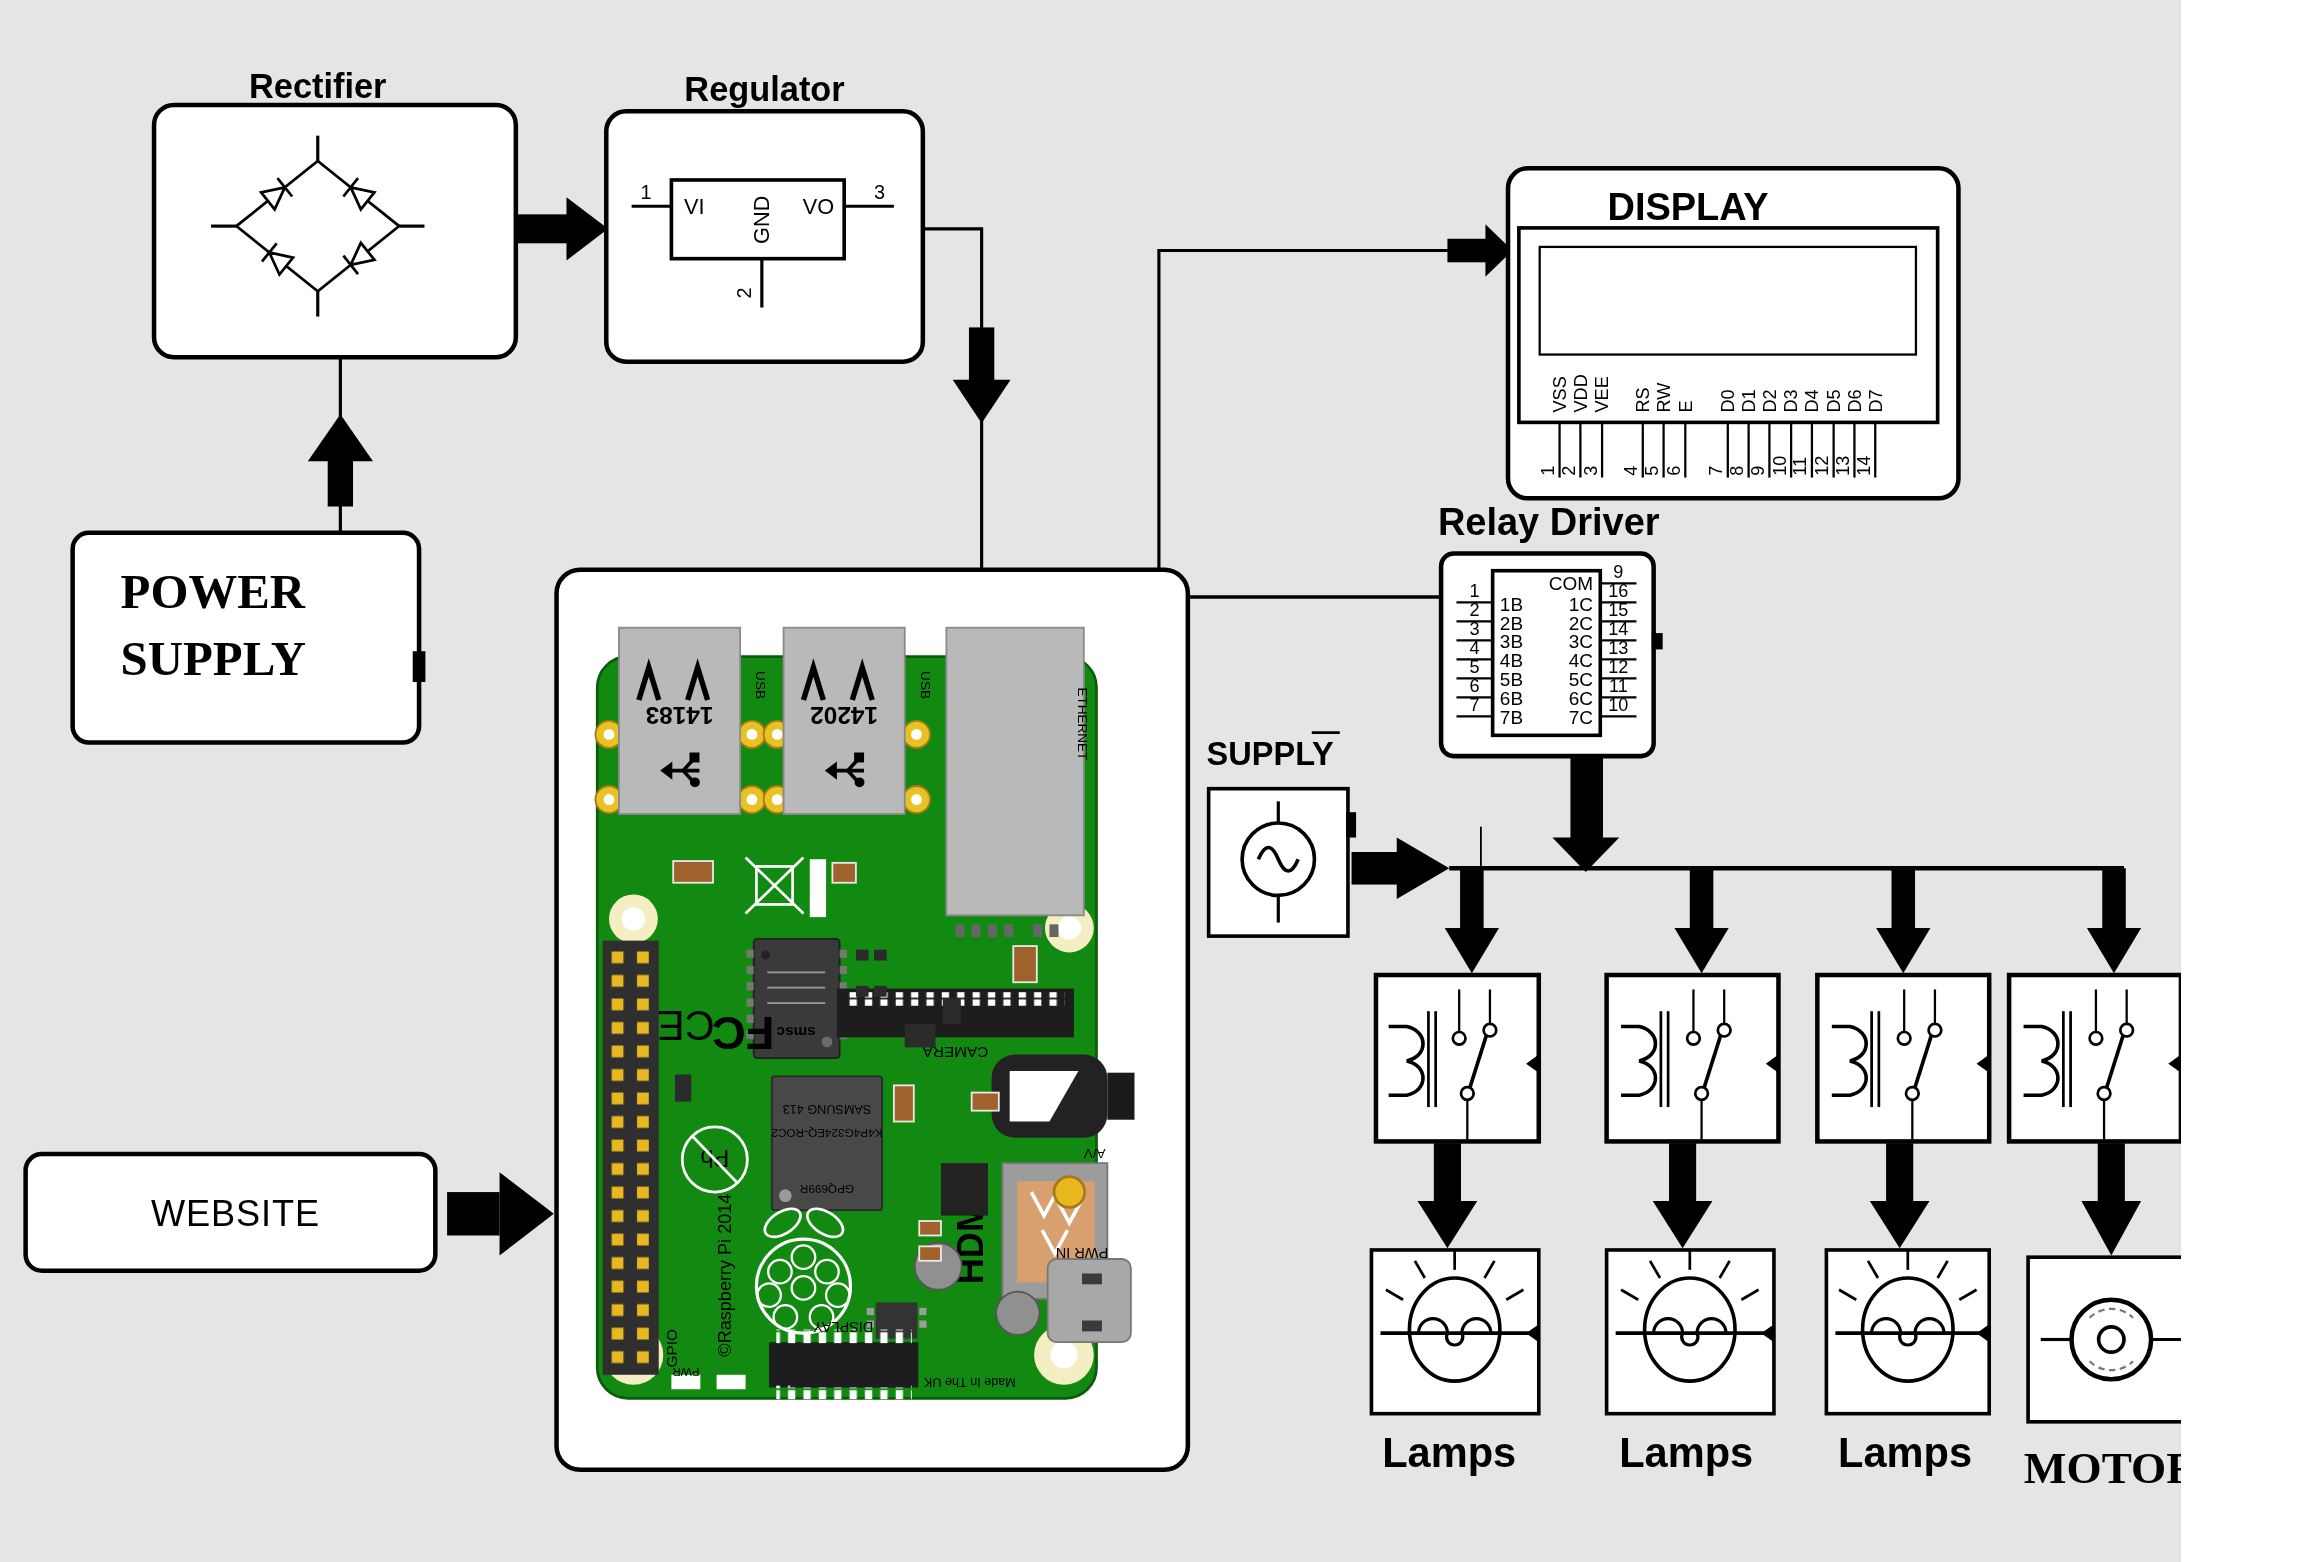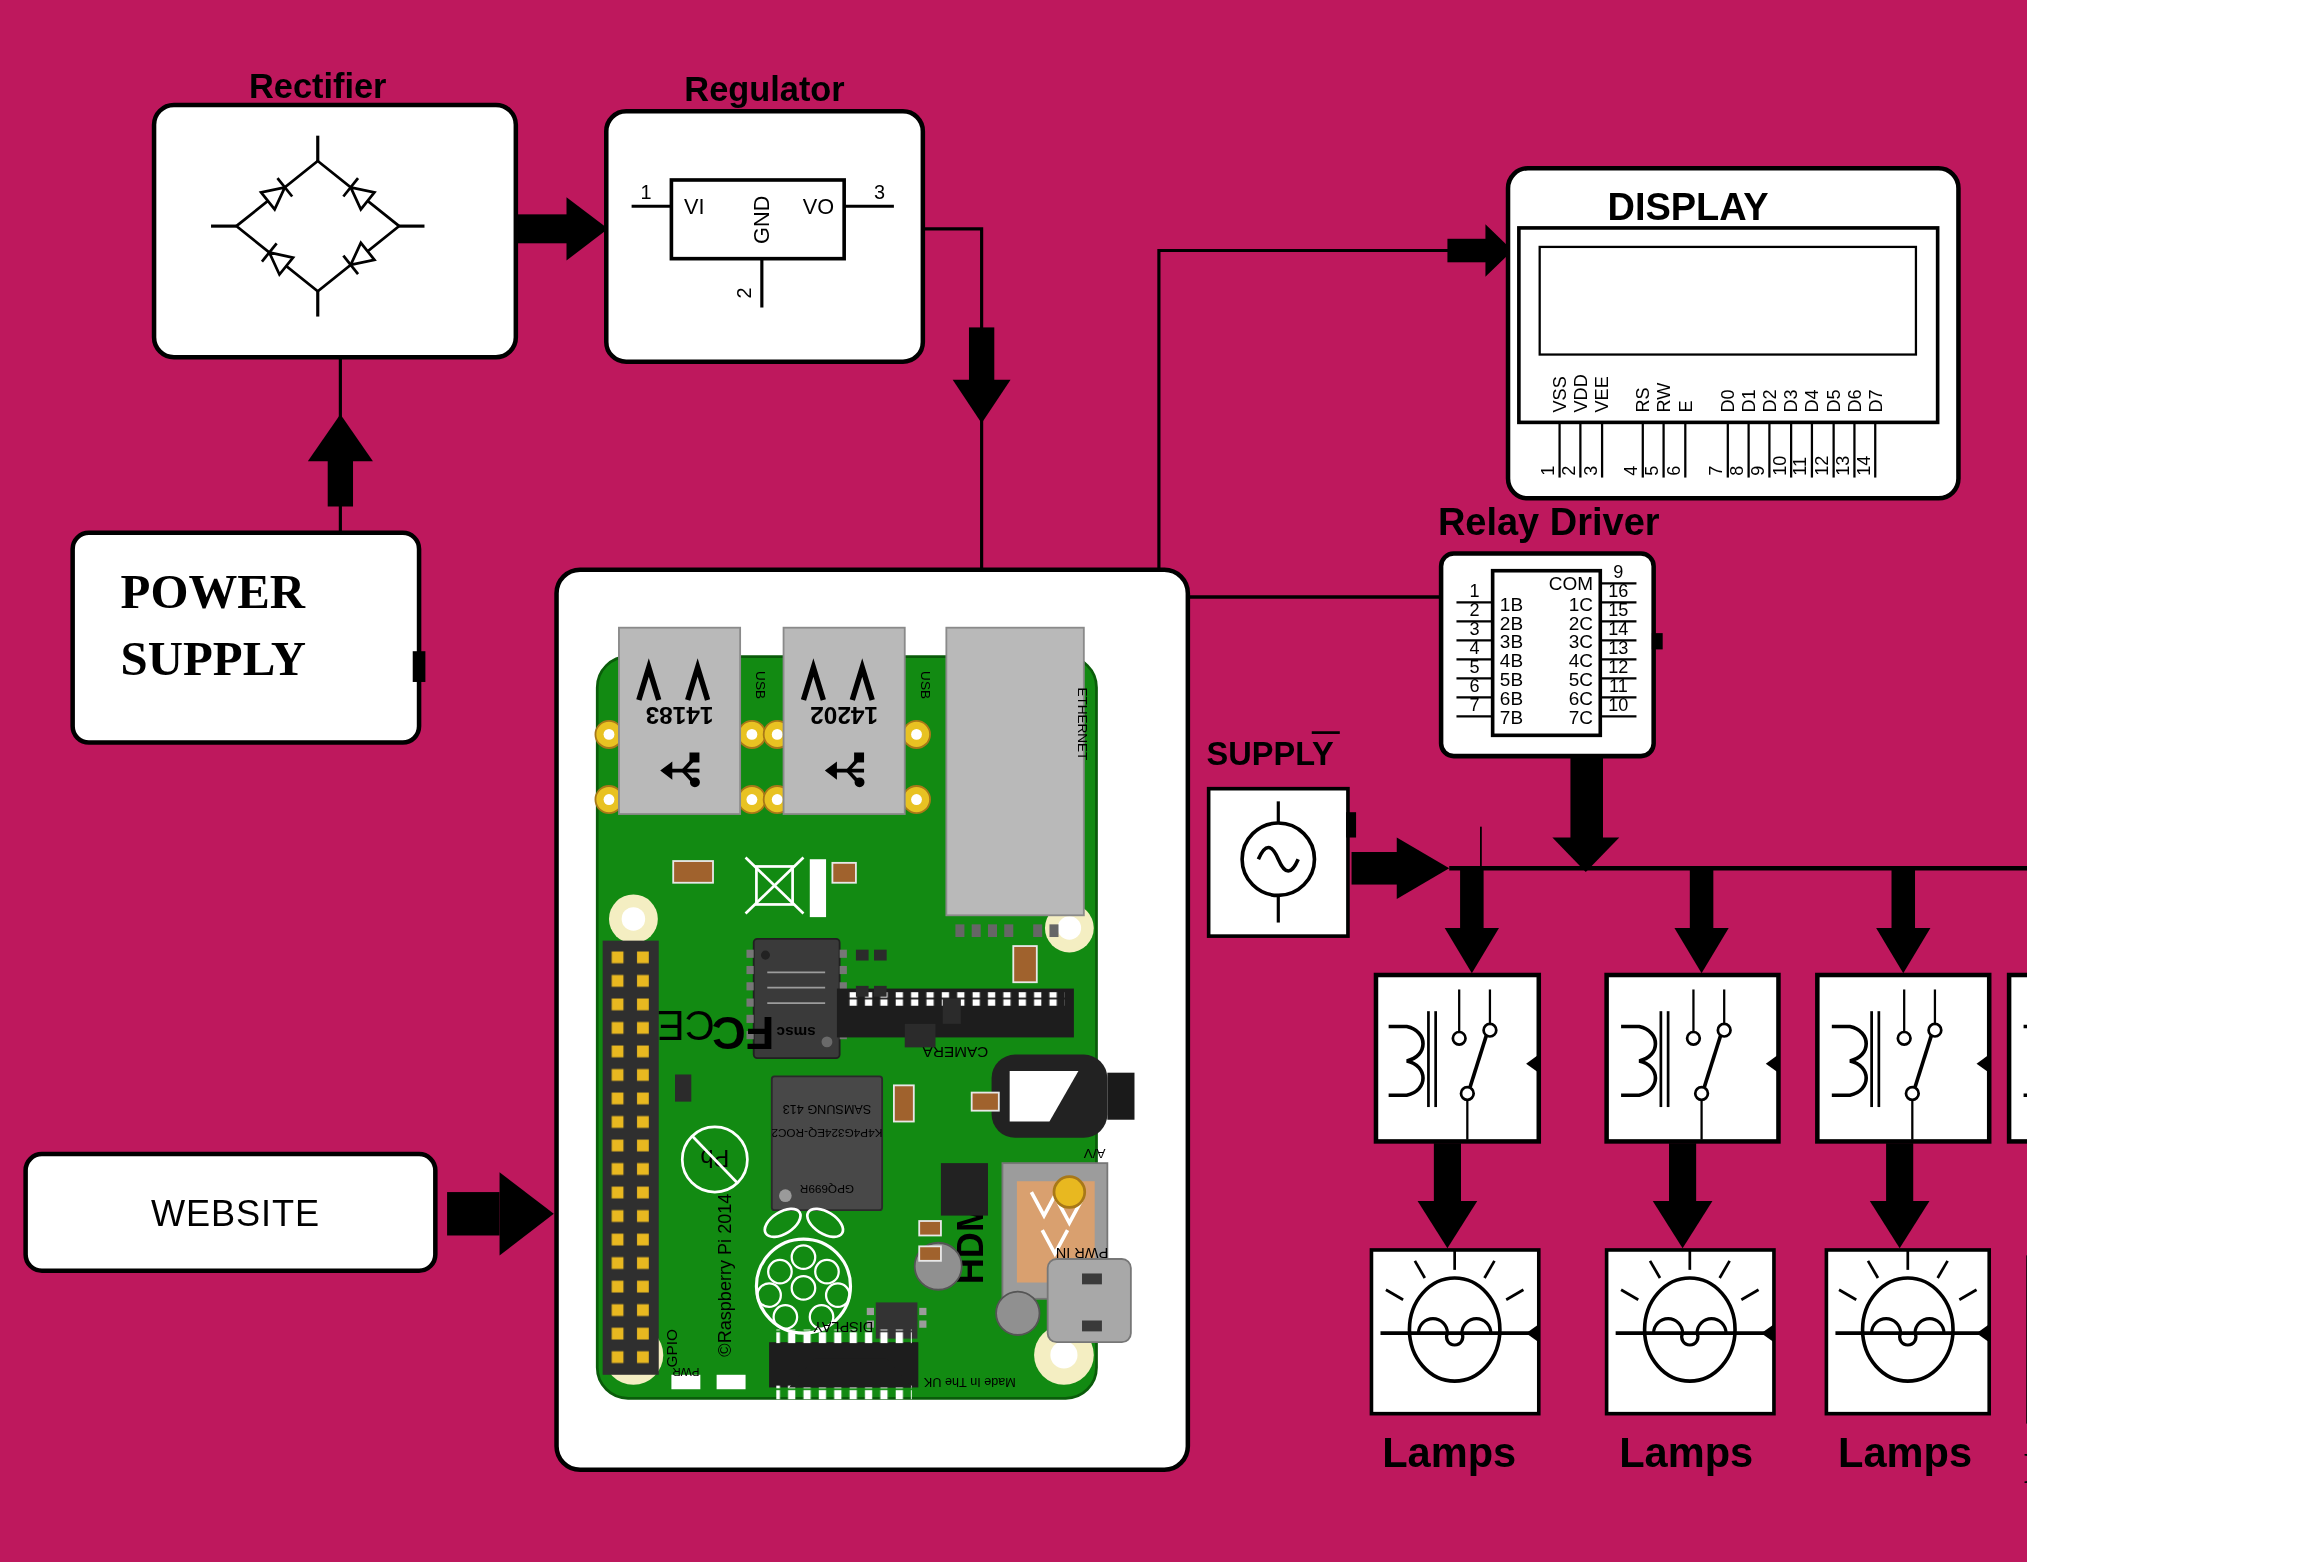--- a/index.html
+++ b/index.html
@@ -1,16 +1,16 @@
 <!DOCTYPE html>
 <html style="font-size:14.5px"><head>
 <meta charset="utf-8">
 <style>
   html,body{margin:0;padding:0;background:#ffffff;}
-  #stage{position:relative;width:2027px;height:1562px;background:#be185d;overflow:hidden;}
+  #stage{position:relative;width:2181px;height:1562px;background:#e5e5e5;overflow:hidden;}
   svg{display:block;}
   text{font-family:"Liberation Sans",sans-serif;fill:#000;}
   .t-title{font-weight:bold;font-size:38px;}
   .t-title-lg{font-weight:bold;font-size:42px;}
   .t-serif{font-family:"Liberation Serif",serif;font-weight:bold;}
   .t-pin{font-size:20px;}
   .t-pin21{font-size:21px;}
   .t-reg{font-size:24px;}
   .wire{stroke:#000;stroke-width:3.5;fill:none;}
   .wire4{stroke:#000;stroke-width:4;fill:none;}

